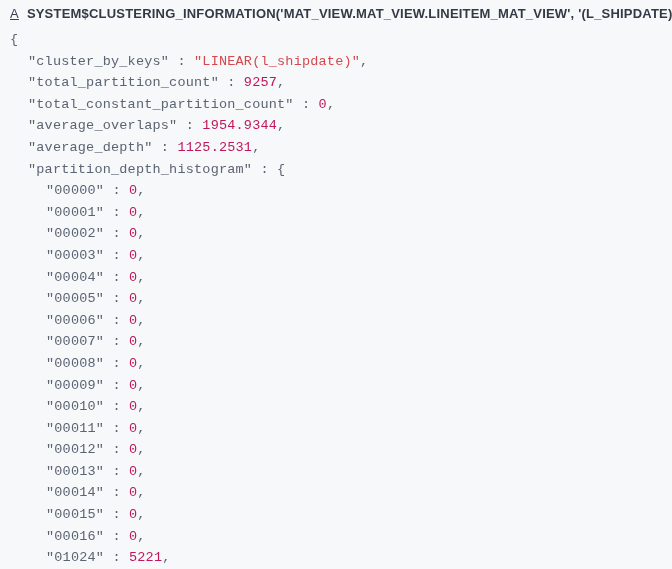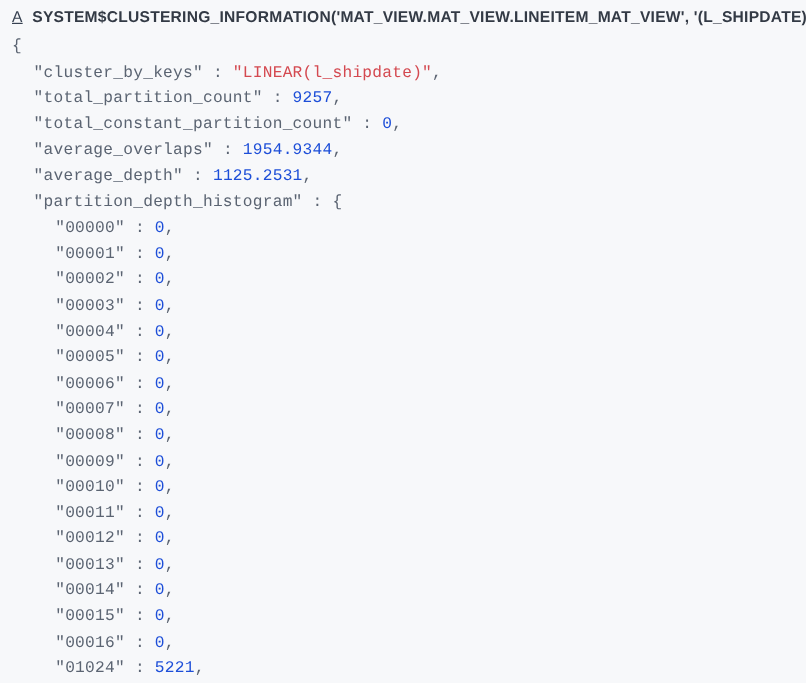--- a/index.html
+++ b/index.html
@@ -37,21 +37,21 @@
     white-space: nowrap;
   }
   .code-block {
     line-height: 1.6;
     white-space: pre;
   }
   .key   { color: #5b6472; }
   .colon { color: #5b6472; }
   .punct { color: #5b6472; }
   .str   { color: #d44950; } 
-  .num   { color: #1d4ed8; } 
+  .num   { color: #be185d; } 
   .brace { color: #5b6472; }
   .ind1 { padding-left: 18px; display:inline-block;}
   .ind2 { padding-left: 36px; display:inline-block;}
   .line { display:block; }
 </style>
 </head>
 <body>
 
 <div class="wrapper">
 

